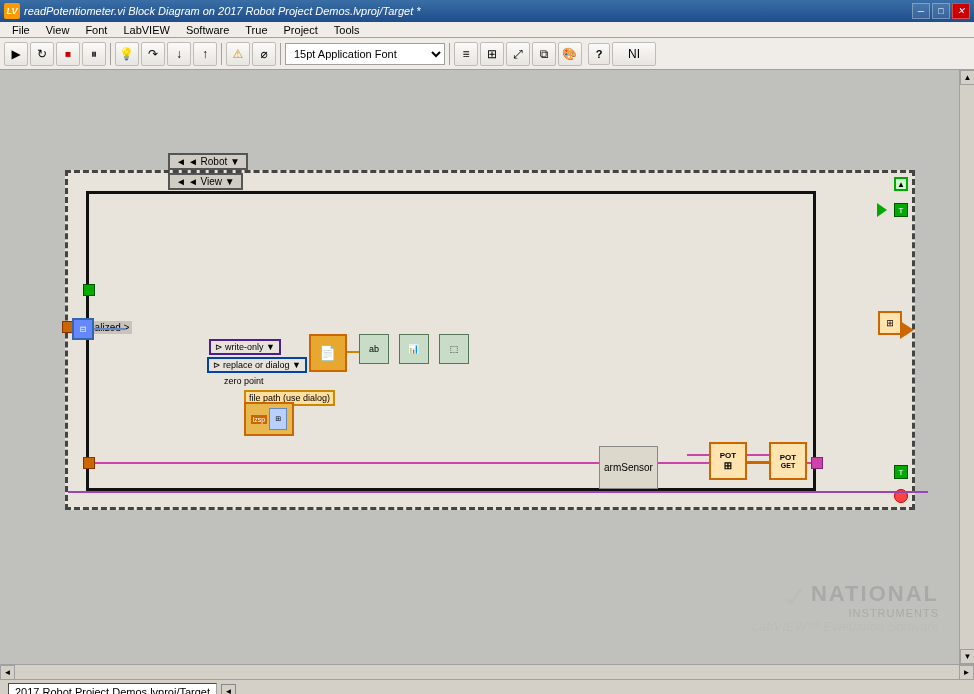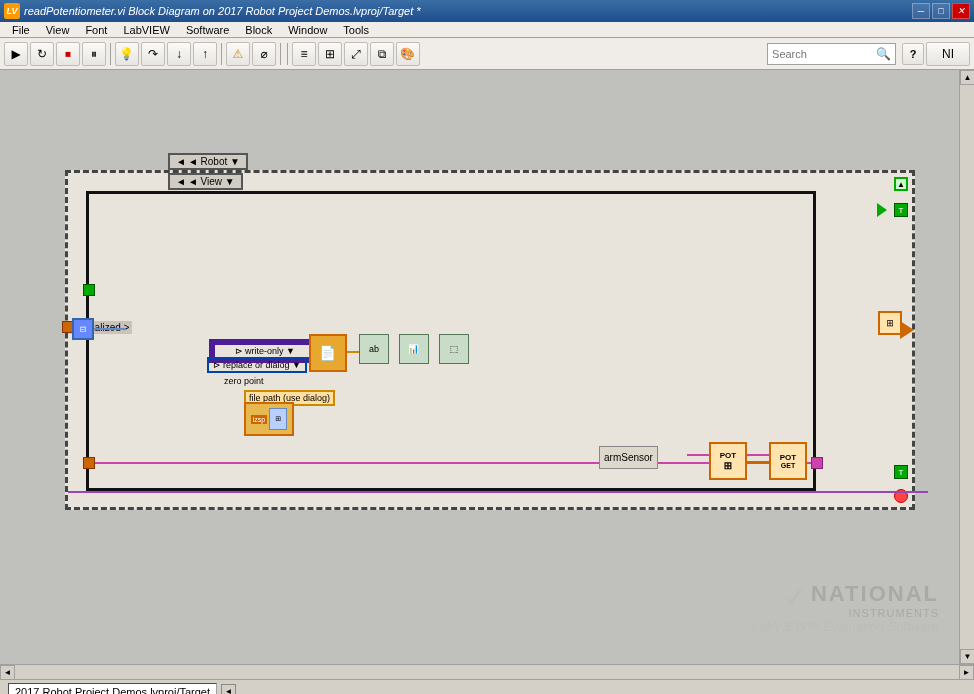--- a/index.html
+++ b/index.html
@@ -238,49 +238,48 @@
     <div class="win-btn close">✕</div>
   </div>
 </div>
 
 <div id="menu-bar">
   <span class="menu-item">File</span>
   <span class="menu-item">View</span>
   <span class="menu-item">Font</span>
   <span class="menu-item">LabVIEW</span>
   <span class="menu-item">Software</span>
-  <span class="menu-item">Block</span>
-  <span class="menu-item">Window</span>
+  <span class="menu-item">True</span>
+  <span class="menu-item">Project</span>
   <span class="menu-item">Tools</span>
 </div>
 
 <div id="toolbar">
   <div class="tb-btn" title="Run">▶</div>
   <div class="tb-btn" title="Run Continuously">↻</div>
   <div class="tb-btn" title="Abort" style="color:#cc0000;">⏹</div>
   <div class="tb-btn" title="Pause">⏸</div>
   <div class="tb-separator"></div>
   <div class="tb-btn" title="Highlight Execution">💡</div>
   <div class="tb-btn">↷</div>
   <div class="tb-btn">↓</div>
   <div class="tb-btn">↑</div>
   <div class="tb-separator"></div>
   <div class="tb-btn" style="color:#cc8800;">⚠</div>
   <div class="tb-btn">⌀</div>
   <div class="tb-separator"></div>
+  <select class="font-dropdown">
+    <option>15pt Application Font</option>
+  </select>
   <div class="tb-separator"></div>
   <div class="tb-btn">≡</div>
   <div class="tb-btn">⊞</div>
   <div class="tb-btn">⤢</div>
   <div class="tb-btn">⧉</div>
   <div class="tb-btn">🎨</div>
-  <div id="search-box">
-    <input type="text" id="search-input" placeholder="Search" style="">
-    <span style="font-size:12px;color:#888;">🔍</span>
-  </div>
   <div class="help-btn" style="margin-left:4px;">?</div>
   <div class="tb-btn" style="width:44px;">NI</div>
 </div>
 
 <div id="main-area">
 
   <div id="canvas">
 
     <div id="ni-logo">
       <div style="display:flex;align-items:flex-start;gap:4px;justify-content:flex-end;">
@@ -302,21 +301,21 @@
           <span>◄ Robot ▼</span>
         </div>
 
         <div style="position:absolute; top:0px; left:100px; background:#d0ccc4; border:2px solid #555; padding:1px 6px; font-size:10px; display:flex; align-items:center; gap:2px;">
           <span>◄</span>
           <span>◄ View ▼</span>
         </div>
 
         <div style="position:absolute; top:18px; left:18px; width:730px; height:300px; border:3px solid #111; background:transparent;">
 
-          <div style="position:absolute; top:145px; left:120px; border:6px solid #4c1d95; background:transparent; padding:1px 20px; font-size:9px; white-space:nowrap;text-align:right;">
+          <div style="position:absolute; top:145px; left:120px; border:2px solid #4c1d95; background:transparent; padding:1px 4px; font-size:9px; white-space:nowrap;text-align:right;">
             <span>⊳ write-only ▼</span>
           </div>
 
           <div style="position:absolute; top:163px; left:118px; border:2px solid #0044aa; background:transparent; padding:1px 4px; font-size:9px; white-space:nowrap;">
             <span>⊳ replace or dialog ▼</span>
           </div>
 
           <div style="position:absolute; top:182px; left:135px; font-size:9px;">
             <span>zero point</span>
           </div>
@@ -337,21 +336,21 @@
 
           <div style="position:absolute; top:208px; left:155px; width:50px; height:34px; border:2px solid #cc6600; background:#e8b850; display:flex; align-items:center; justify-content:center; font-size:8px;">
             <div style="background:#cc6600;color:white;padding:1px 2px;font-size:7px;">lzsp</div>
             <div style="background:#b8d0ff;border:1px solid #6688bb;margin-left:2px;width:18px;height:22px;font-size:7px;display:flex;align-items:center;justify-content:center;">⊞</div>
           </div>
 
           <div style="position:absolute; top:157px; left:258px; width:12px; height:2px; background:#cc8800;"></div>
 
           <div style="position:absolute; top:268px; left:0px; width:730px; height:2px; background:#cc44aa;"></div>
 
-          <div style="position:absolute; top:252px; left:510px; background:#ddd8cc; border:1px solid #888; padding:5px 4px; font-size:10px;">
+          <div style="position:absolute; top:252px; left:510px; background:#ddd8cc; border:1px solid #888; padding:15px 4px; font-size:10px;">
             <span>armSensor</span>
           </div>
 
           <div style="position:absolute; top:260px; left:598px; width:110px; height:2px; background:#cc44aa;"></div>
 
           <div style="position:absolute; top:248px; left:620px; width:38px; height:38px; border:2px solid #cc6600; background:#ffe4b0; display:flex; flex-direction:column; align-items:center; justify-content:center; font-size:8px; font-weight:bold;">
             <div>POT</div>
             <div style="font-size:10px;">⊞</div>
           </div>
 

